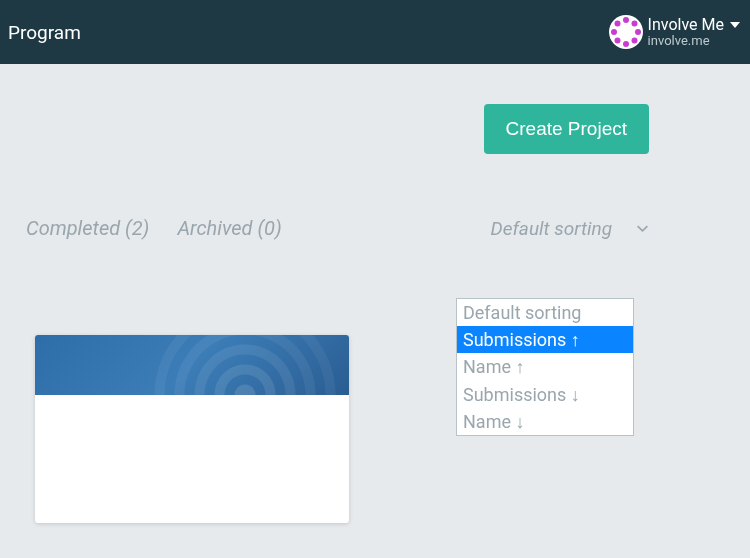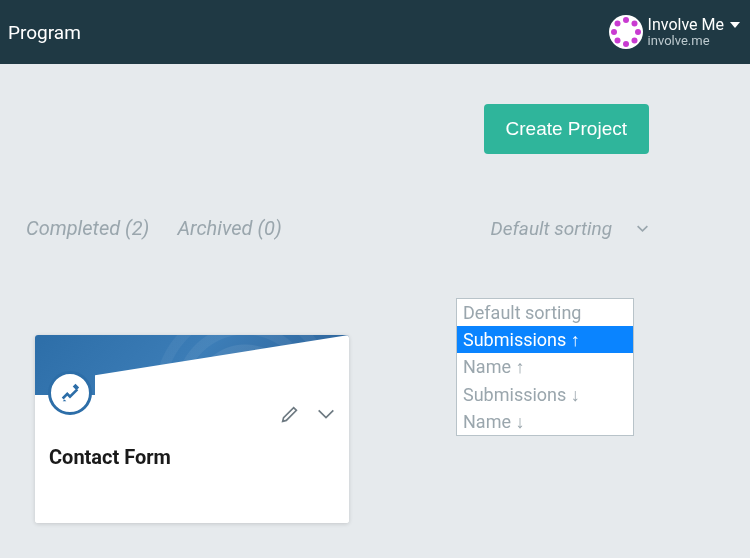--- a/index.html
+++ b/index.html
@@ -231,34 +231,13 @@
     <div class="dd-item selected">Submissions ↑</div>
     <div class="dd-item">Name ↑</div>
     <div class="dd-item">Submissions ↓</div>
     <div class="dd-item">Name ↓</div>
   </div>
 
 <div class="card">
   <div class="card-top">
     <div class="card-top-pattern"></div>
   </div>
-  <div class="card-body">
-    <div class="card-diag"></div>
-    <div class="card-icon">
-      <svg viewBox="0 0 24 24">
-          <path d="M3 17l6-6 3 3 7-7 2 2-9 9-3-3-4 4zm1 4h4l-2-2-2 2zM18 2l4 4-3 3-4-4 3-3z"></path>
-        </svg>
-    </div>
-    <div class="card-actions">
-      <span class="act">
-        <svg viewBox="0 0 24 24">
-            <path d="M4 20l4-1 11-11-3-3L5 16l-1 4z"></path>
-          </svg>
-      </span>
-      <span class="act">
-        <svg viewBox="0 0 24 24">
-            <polyline points="4,8 12,16 20,8"></polyline>
-          </svg>
-      </span>
-    </div>
-    <div class="card-title">Contact Form</div>
-  </div>
 </div>
 
 </body></html>

